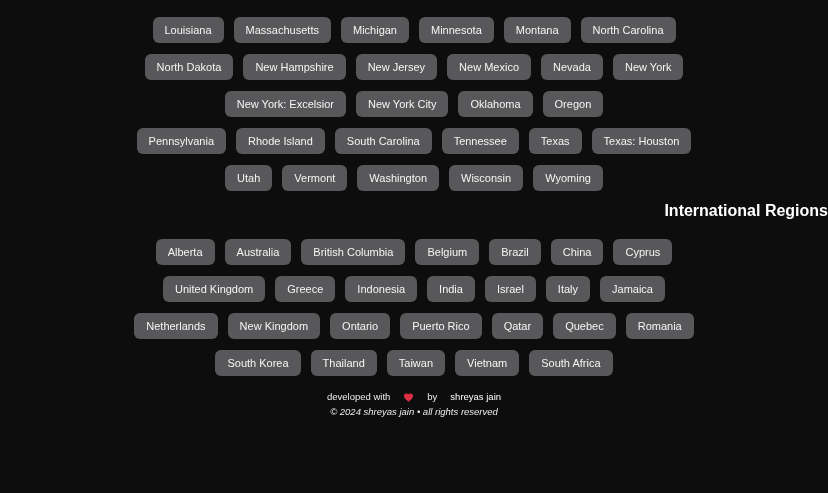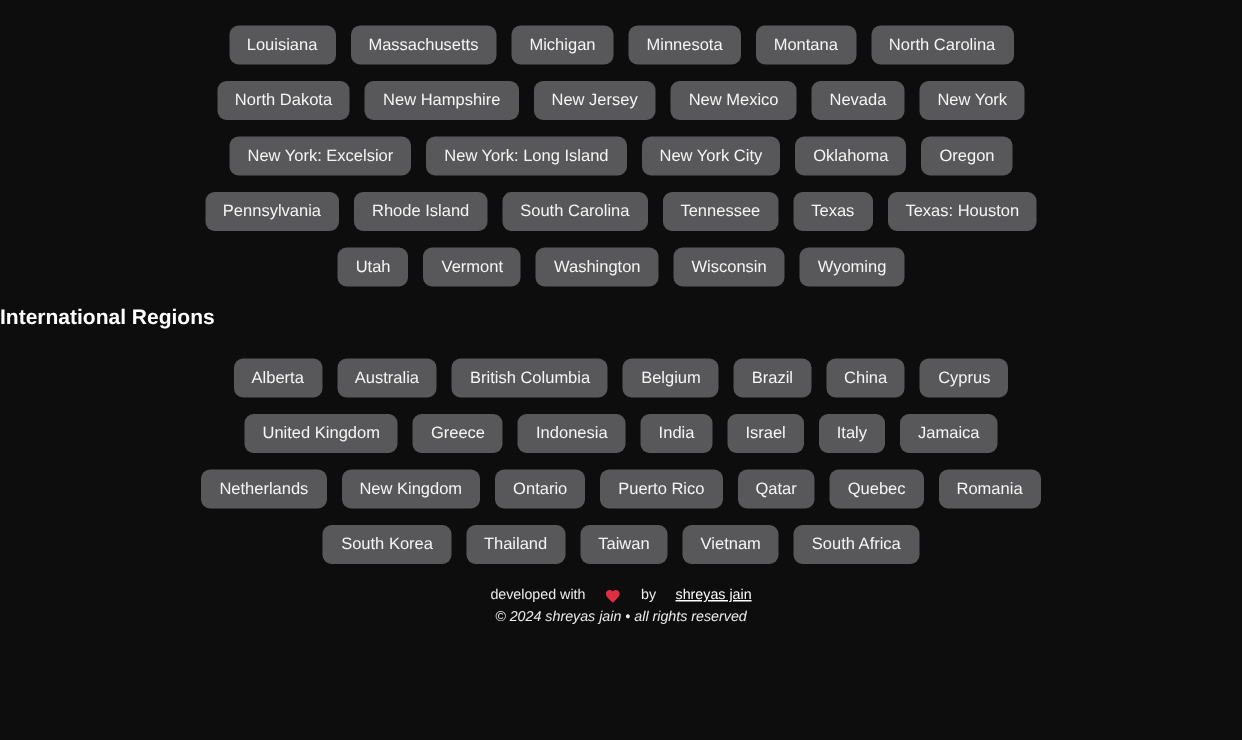--- a/index.html
+++ b/index.html
@@ -36,39 +36,38 @@
     border: none;
     border-radius: 6px;
     padding: 7px 12px;
     font-size: 11px;
     line-height: 12px;
     font-family: inherit;
     cursor: pointer;
     white-space: nowrap;
   }
   .section-heading {
-    text-align: left;
+    text-align: right;
     color: var(--heading-text);
     font-weight: bold;
-    font-size: 14px;
+    font-size: 16px;
     line-height: 18px;
     margin: 7px 0 19px 0;
   }
   .site-footer {
     margin-top: 15px;
     text-align: center;
     color: var(--footer-text);
     font-size: 9.5px;
     line-height: 12px;
   }
   .footer-line1 { display: flex; justify-content: center; align-items: center; gap: 13px; }
   .footer-line2 { margin-top: 3px; font-style: italic; }
   .author-link {
     color: var(--link-text);
-    text-decoration: underline;
     cursor: pointer;
   }
   .heart-icon-svg { width: 11px; height: 11px; display: inline-block; vertical-align: middle; }
 </style>
 </head>
 <body>
 
 <div class="content">
 
   <div>
@@ -83,21 +82,20 @@
       <div class="btn-row">
         <button class="region-btn">North Dakota</button>
         <button class="region-btn">New Hampshire</button>
         <button class="region-btn">New Jersey</button>
         <button class="region-btn">New Mexico</button>
         <button class="region-btn">Nevada</button>
         <button class="region-btn">New York</button>
       </div>
       <div class="btn-row">
         <button class="region-btn">New York: Excelsior</button>
-        <button class="region-btn">New York: Long Island</button>
         <button class="region-btn">New York City</button>
         <button class="region-btn">Oklahoma</button>
         <button class="region-btn">Oregon</button>
       </div>
       <div class="btn-row">
         <button class="region-btn">Pennsylvania</button>
         <button class="region-btn">Rhode Island</button>
         <button class="region-btn">South Carolina</button>
         <button class="region-btn">Tennessee</button>
         <button class="region-btn">Texas</button>

